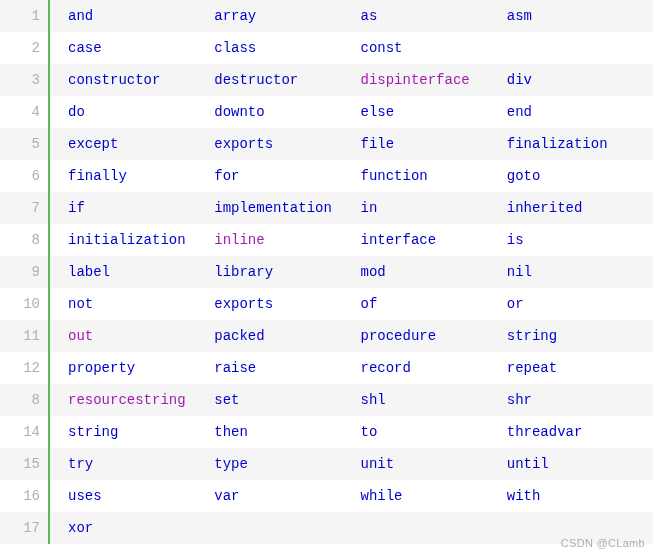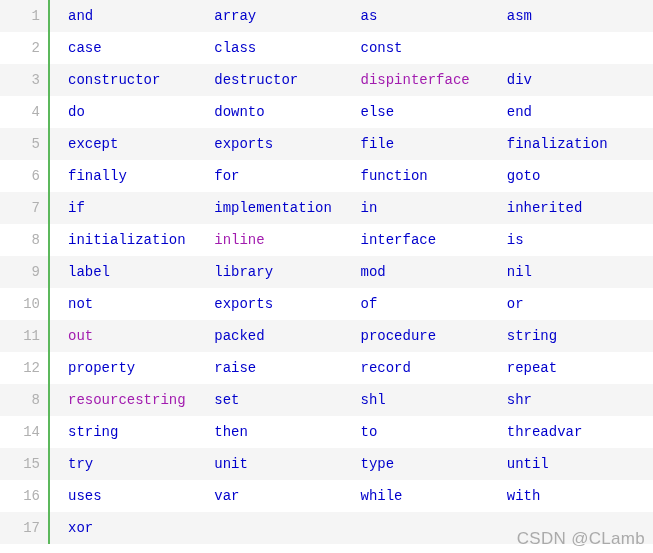--- a/index.html
+++ b/index.html
@@ -58,21 +58,21 @@
     color: #0000cc;
   }
   .plain {
     color: #a21caf;
   }
   .watermark {
     position: absolute;
     right: 8px;
     bottom: 4px;
     font-family: Arial, sans-serif;
-    font-size: 17px;
+    font-size: 11px;
     color: rgba(120,120,120,0.6);
     letter-spacing: 0.3px;
   }
 </style>
 </head>
 <body>
 
 <div class="code-container">
     <div class="code-row">
       <div class="gutter">1</div>
@@ -211,22 +211,22 @@
         <span class="cell kw">then</span>
         <span class="cell kw">to</span>
         <span class="cell kw">threadvar</span>
       </div>
     </div>
     <div class="code-row">
       <div class="gutter">15</div>
       <div class="border-strip"></div>
       <div class="code-cells">
         <span class="cell kw">try</span>
+        <span class="cell kw">type</span>
         <span class="cell kw">unit</span>
-        <span class="cell kw">type</span>
         <span class="cell kw">until</span>
       </div>
     </div>
     <div class="code-row">
       <div class="gutter">16</div>
       <div class="border-strip"></div>
       <div class="code-cells">
         <span class="cell kw">uses</span>
         <span class="cell kw">var</span>
         <span class="cell kw">while</span>

